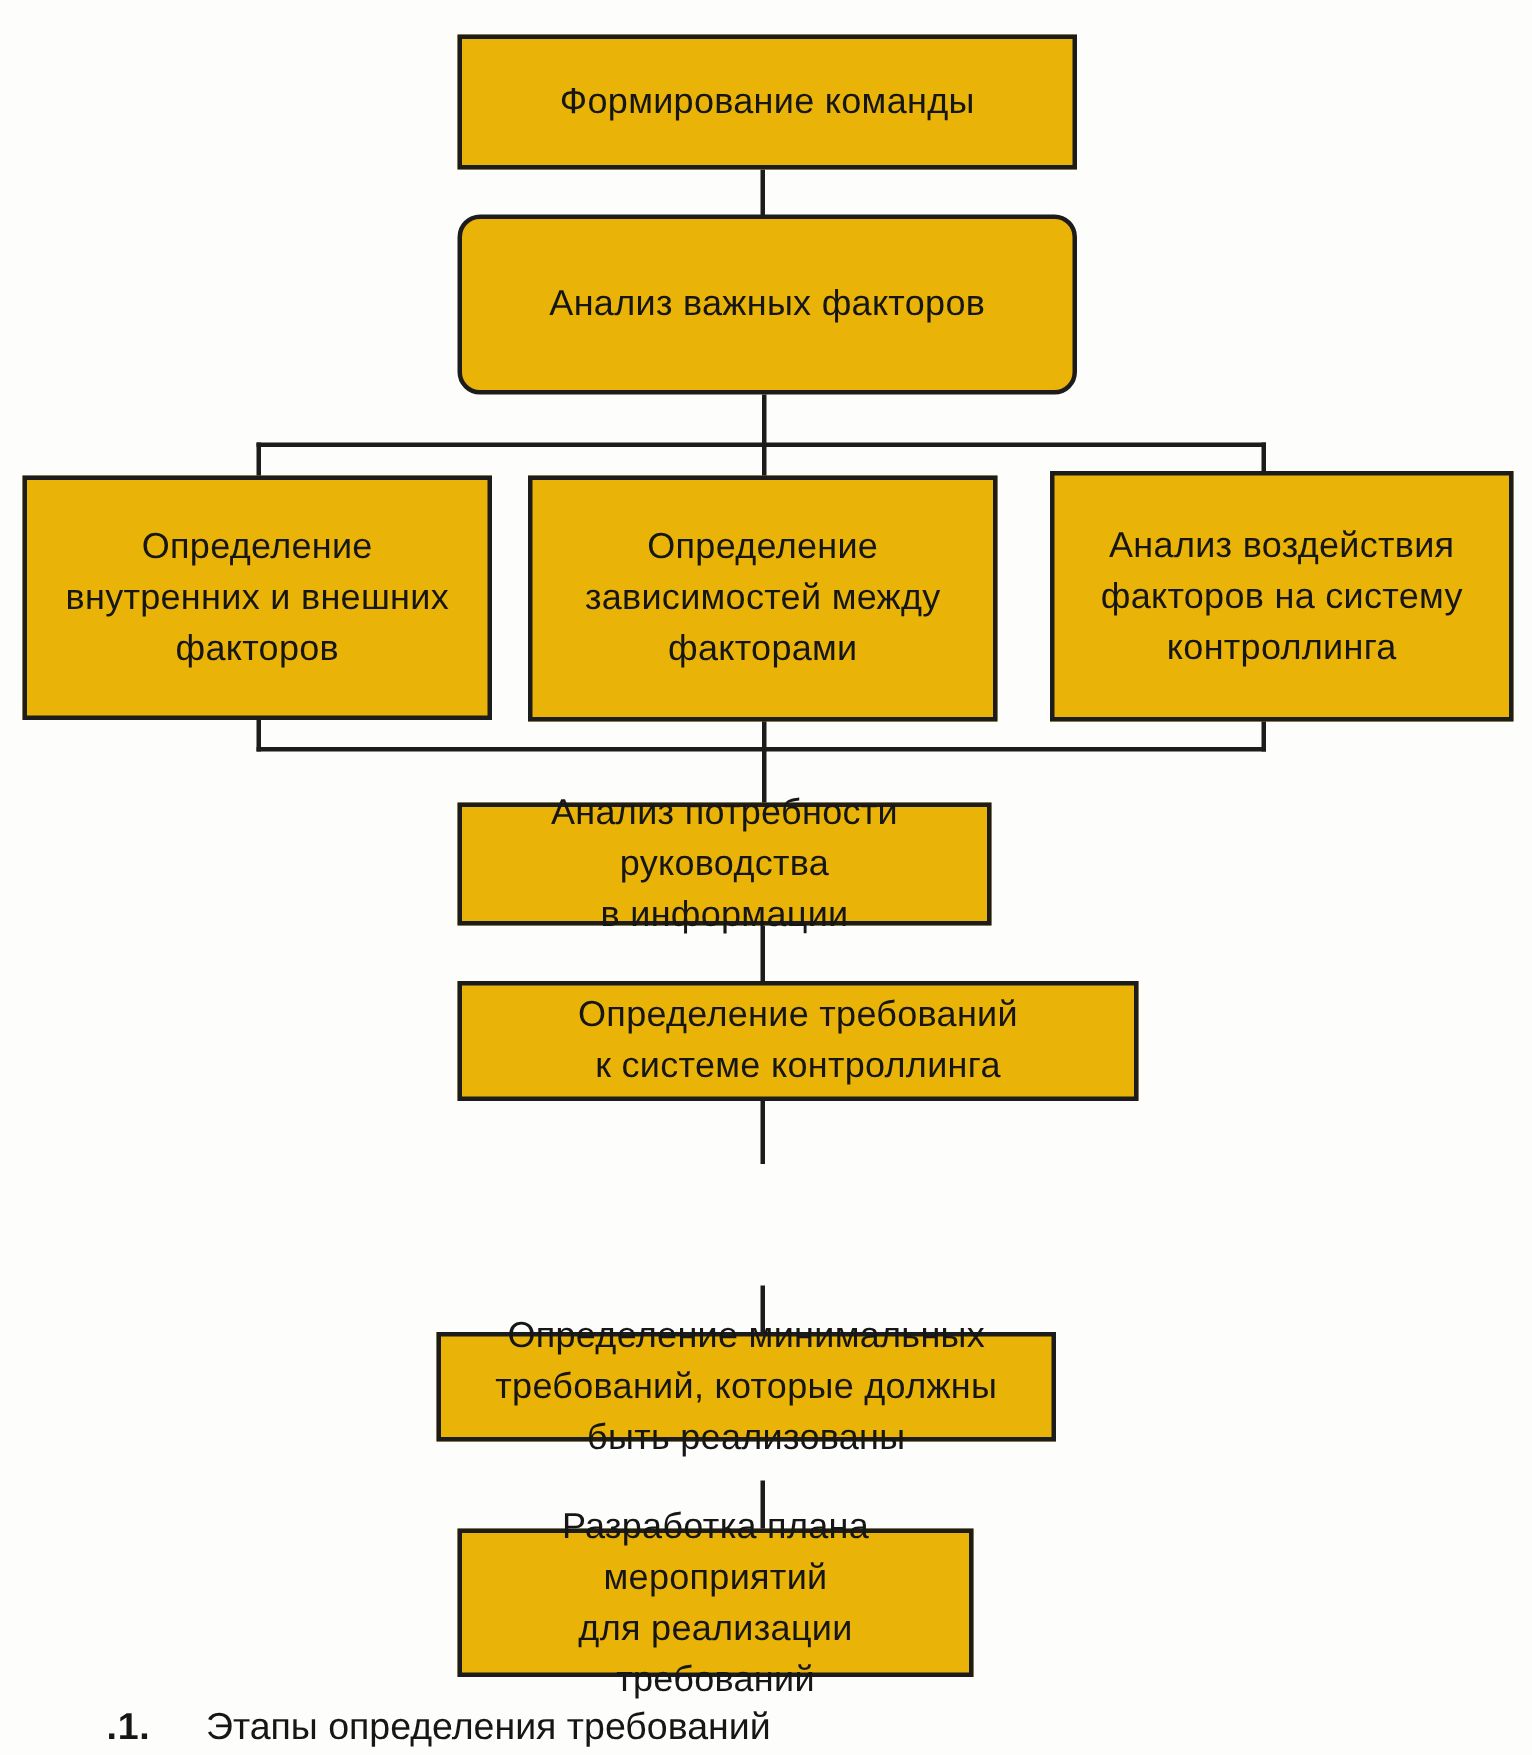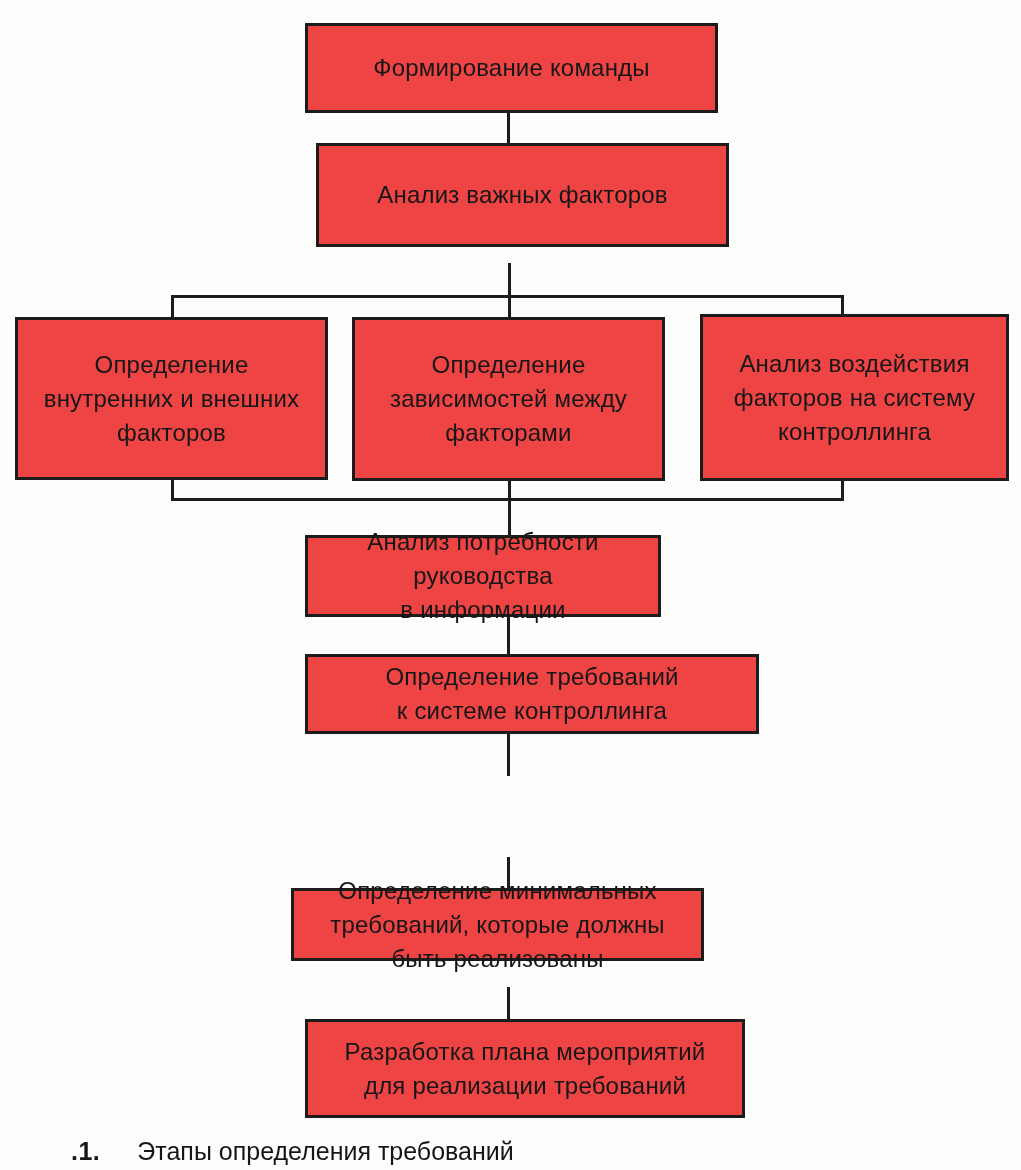--- a/index.html
+++ b/index.html
@@ -22,41 +22,41 @@
     background: #1c1c1c;
   }
   .v { width: 3px; }
   .h { height: 3px; }
 
   
   .node {
     position: absolute;
     box-sizing: border-box;
     border: 3px solid #1c1c1c;
-    background: #ef4444;
+    background: #eab308;
     display: flex;
     align-items: center;
     justify-content: center;
     text-align: center;
     font-size: 24px;
     line-height: 34px;
     white-space: pre-line;
     padding: 4px 10px;
     letter-spacing: 0.2px;
   }
   .n1  { left: 305px; top: 23px;   width: 413px; height: 90px;  }
-  .n2  { left: 316px; top: 143px;  width: 413px; height: 104px; }
+  .n2  { left: 305px; top: 143px;  width: 413px; height: 120px; border-radius: 15px; }
   .n3a { left: 15px;  top: 317px;  width: 313px; height: 163px; }
   .n3b { left: 352px; top: 317px;  width: 313px; height: 164px; }
   .n3c { left: 700px; top: 314px;  width: 309px; height: 167px; }
   .n4  { left: 305px; top: 535px;  width: 356px; height: 82px;  }
   .n5  { left: 305px; top: 654px;  width: 454px; height: 80px;  }
   .n6  { left: 305px; top: 774px;  width: 413px; height: 83px;  }
   .n7  { left: 291px; top: 888px;  width: 413px; height: 73px;  }
-  .n8  { left: 305px; top: 1019px; width: 440px; height: 99px;  }
+  .n8  { left: 305px; top: 1019px; width: 344px; height: 99px;  }
 
   
   .l-n1-n2      { left: 507px; top: 113px; height: 32px; }
   .l-trunk-top  { left: 508px; top: 263px; height: 56px; }
   .l-bracket-t  { left: 171px; top: 295px; width: 673px; }
   .l-drop-left  { left: 171px; top: 295px; height: 24px; }
   .l-drop-right { left: 841px; top: 295px; height: 21px; }
   .l-rise-left  { left: 171px; top: 478px; height: 23px; }
   .l-trunk-mid  { left: 508px; top: 478px; height: 59px; }
   .l-rise-right { left: 841px; top: 478px; height: 23px; }

